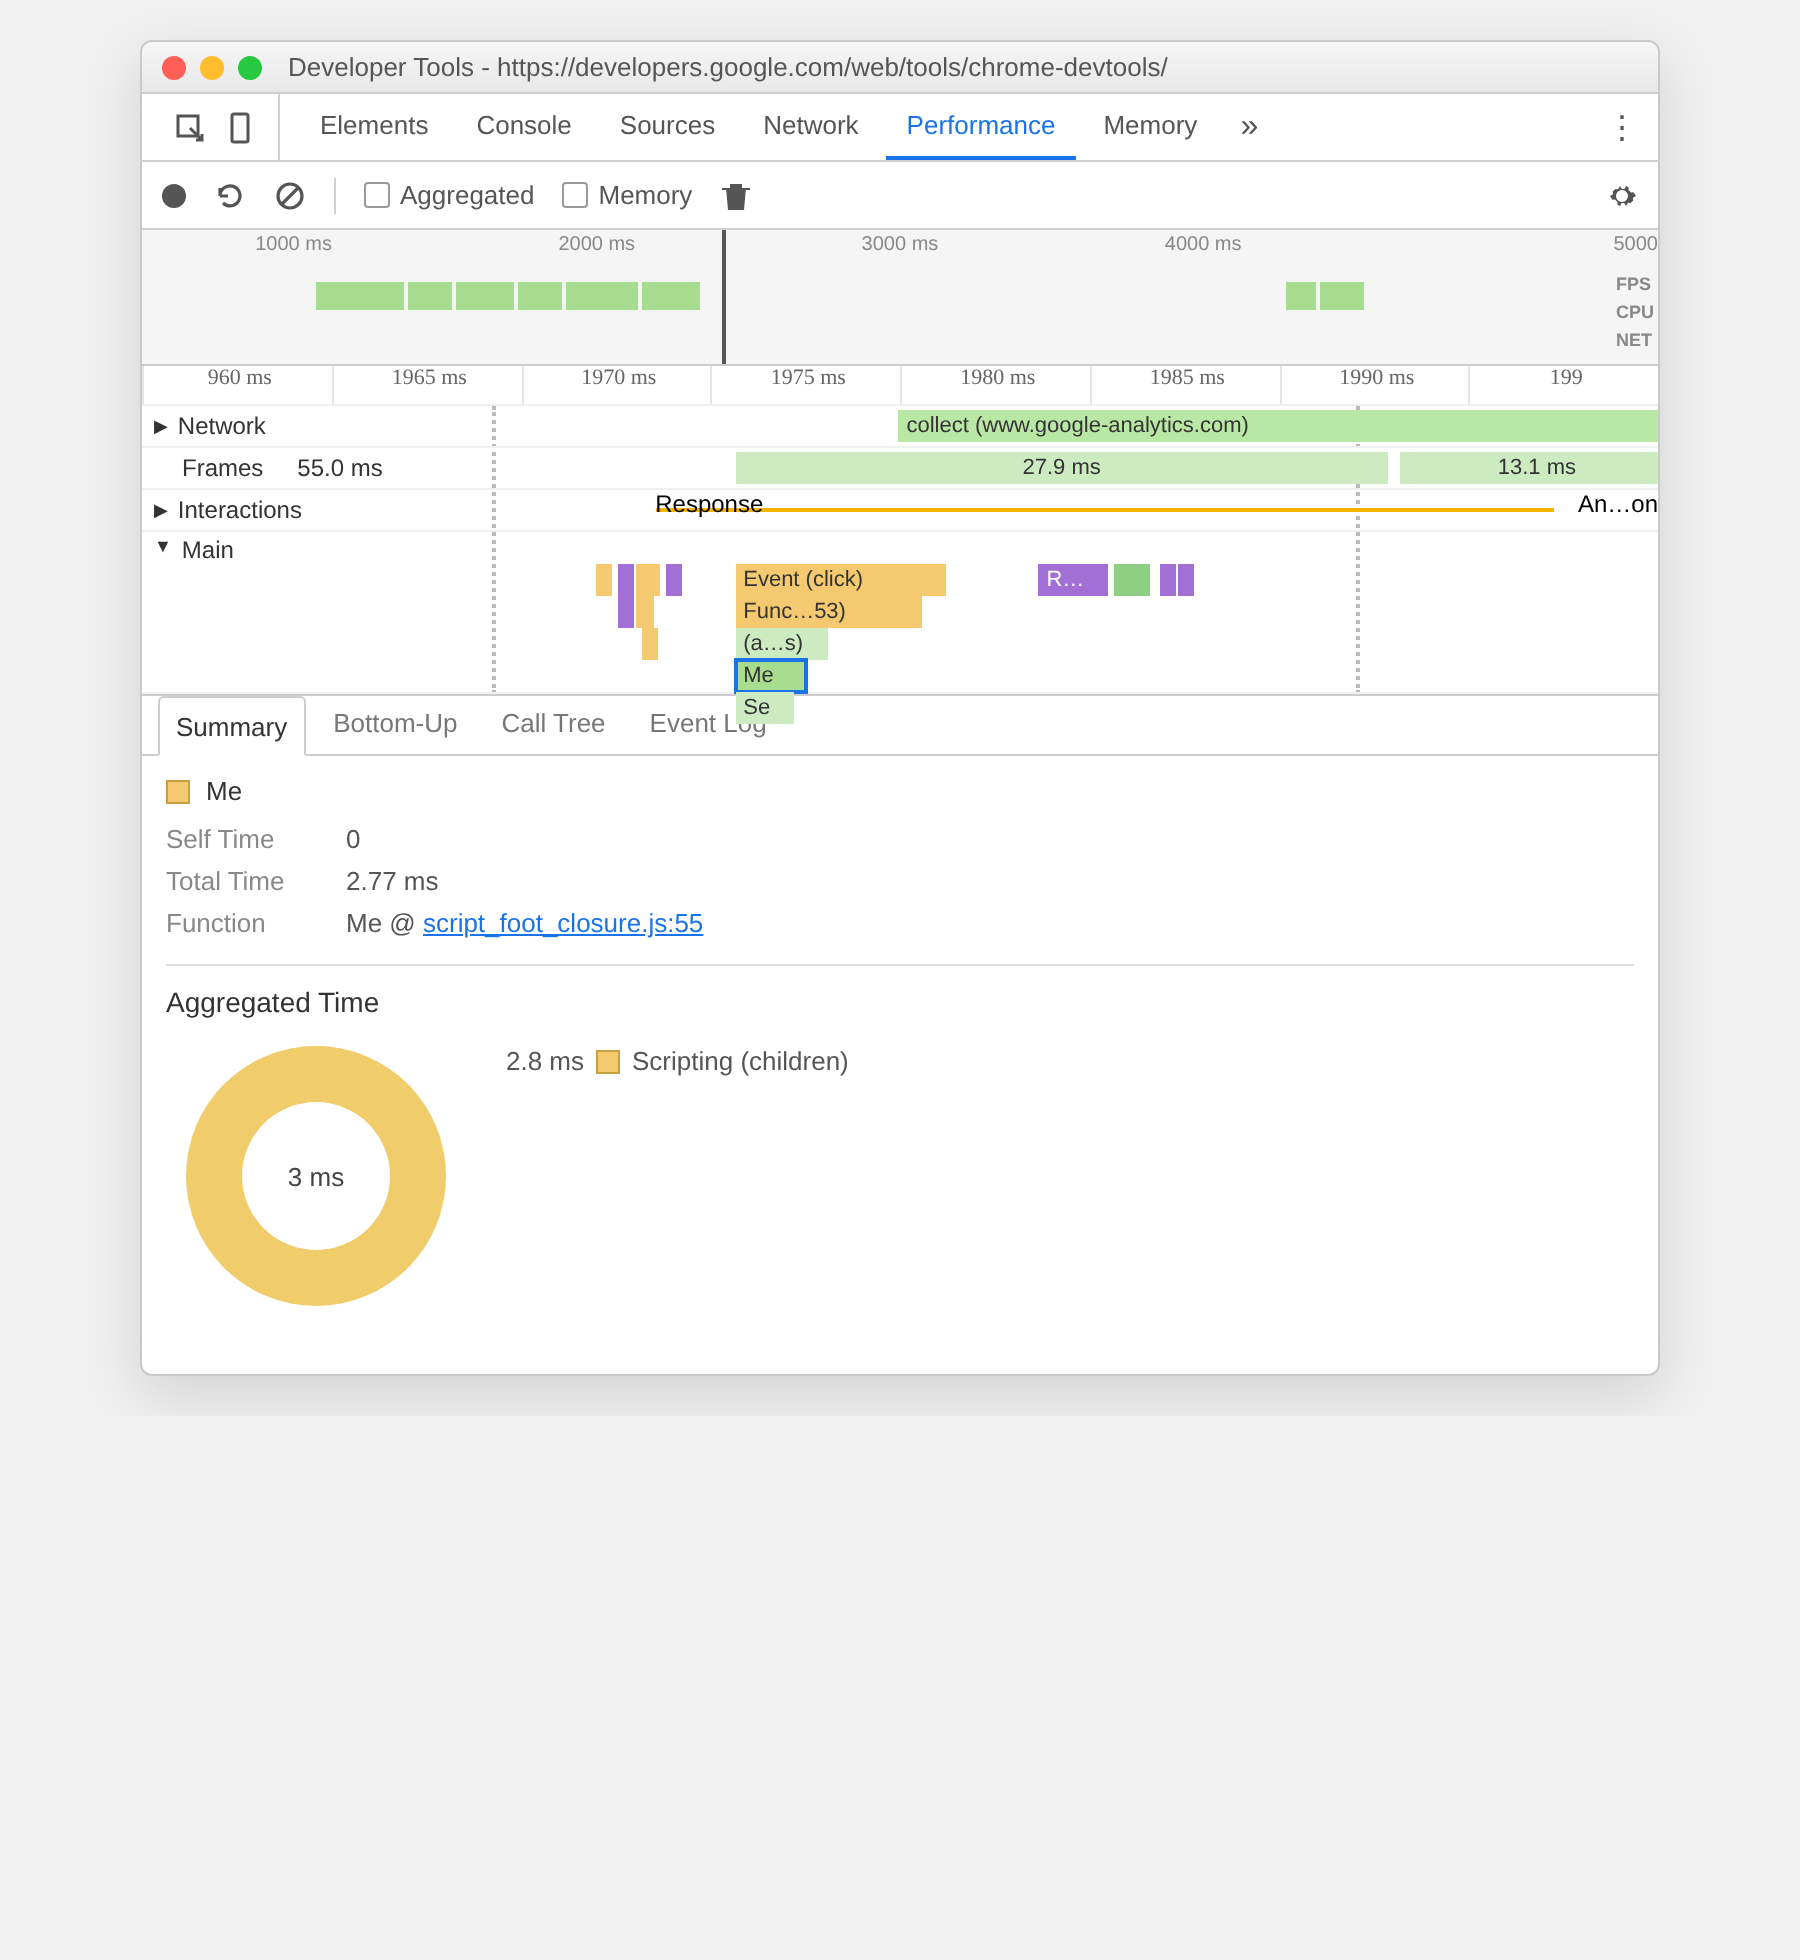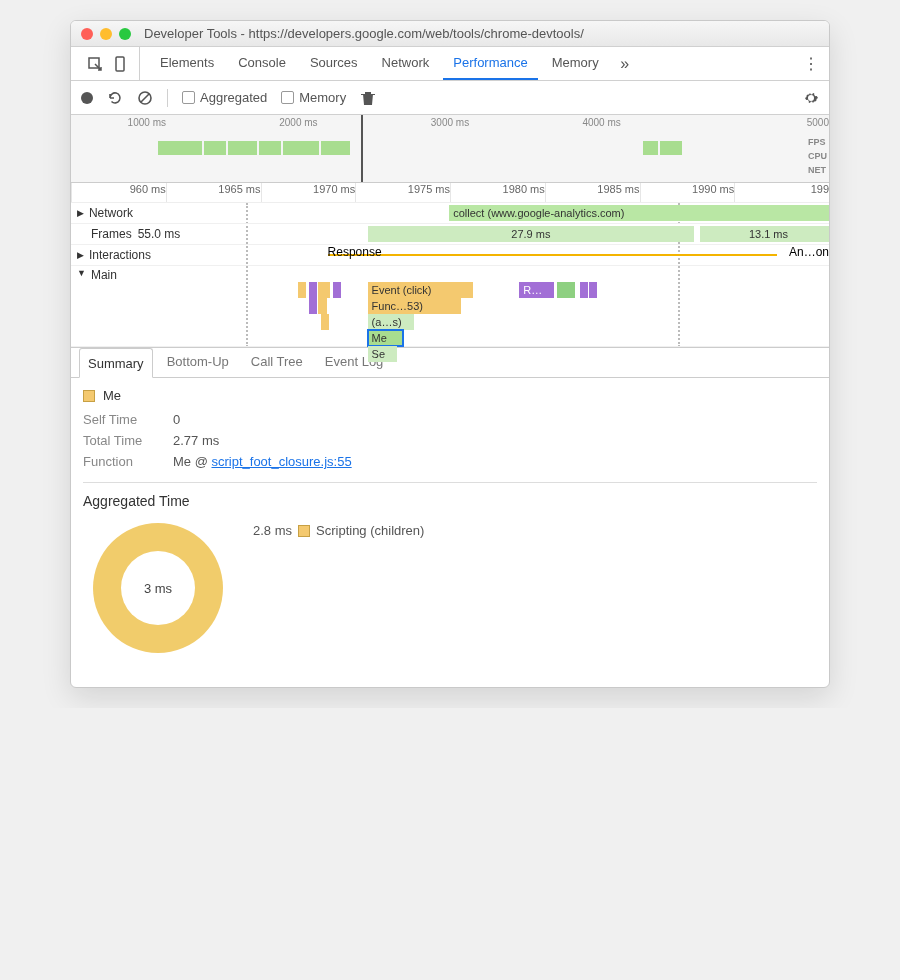--- a/index.html
+++ b/index.html
@@ -28,21 +28,21 @@
   .overview .ticks { position:absolute; top:2px; left:0; right:0; display:flex; }
   .overview .ticks span { flex:1; text-align:center;}
   .overview .lanes { position:absolute; right:2px; top:20px; font-size:9px; line-height:14px; color:#888; font-weight:bold;}
   .overview .fps-bars { position:absolute; top:22px; left:0; right:30px; height:18px; display:flex; align-items:flex-end;}
   .overview .fps-bars div { height:80%; background:#a8dd8f; margin-right:2px;}
   .overview .marker { position:absolute; top:0; bottom:0; width:2px; background:#555; left:290px;}
   
   .flame-area { border-bottom:1px solid #ccc; }
   .ruler { height:20px; position:relative; font-size:11px; color:#666; border-bottom:1px solid #eee;}
   .ruler .ticks { position:absolute; inset:0; display:flex;}
-  .ruler .ticks span { flex:1; text-align:right; border-left:1px solid #e6e6e6; padding-left:2px; white-space:nowrap;}
+  .ruler .ticks span { flex:1; text-align:center; border-left:1px solid #e6e6e6; padding-left:2px; white-space:nowrap;font-family:Liberation Serif, serif;}
   .track { display:flex; border-bottom:1px solid #f0f0f0; font-size:12px; min-height:20px; position:relative;}
   .track-label { width:175px; min-width:175px; padding:2px 6px; display:flex; align-items:center; gap:5px; color:#333; background:#fff;}
   .tri { font-size:9px; }
   .track-body { flex:1; position:relative; height:20px;}
   .bar { position:absolute; top:2px; bottom:2px; border-radius:0; font-size:11px; color:#333; padding:0 4px; display:flex; align-items:center; overflow:hidden; white-space:nowrap;margin-left:40px;}
   .green { background:#b9e7a4;} .dgreen{background:#8ed081;} .yellow{background:#f4c96f;} .purple{background:#a26fd6; color:#fff;} .lgreen{background:#cdebc0;}
   .dotted-line { position:absolute; top:0; bottom:0; border-left:2px dotted #bbb;}
   .flame-rows { position:relative; }
   .flame-rows .dotted-line { top:0; bottom:0; }
   .flame-line { height:16px; position:relative; }
@@ -179,21 +179,21 @@
           </div>
         <div class="track-body">
           <div class="bar green" style="left:28%; right:0;">collect (www.google-analytics.com)</div>
         </div>
       </div>
 
       <div class="track">
         <div class="track-label">
             <span style="width:9px;"></span>
             <span>Frames</span>
-            <span style="margin-left:1px;">55.0 ms</span>
+            <span style="margin-left:12px;">55.0 ms</span>
           </div>
         <div class="track-body">
           <div class="bar lgreen" style="left:14%; width:56%; justify-content:center;">27.9 ms</div>
           <div class="bar lgreen" style="left:71%; right:0; justify-content:center;padding-left:12px;">13.1 ms</div>
         </div>
       </div>
 
       <div class="track">
         <div class="track-label">
             <span class="tri">▶</span>

